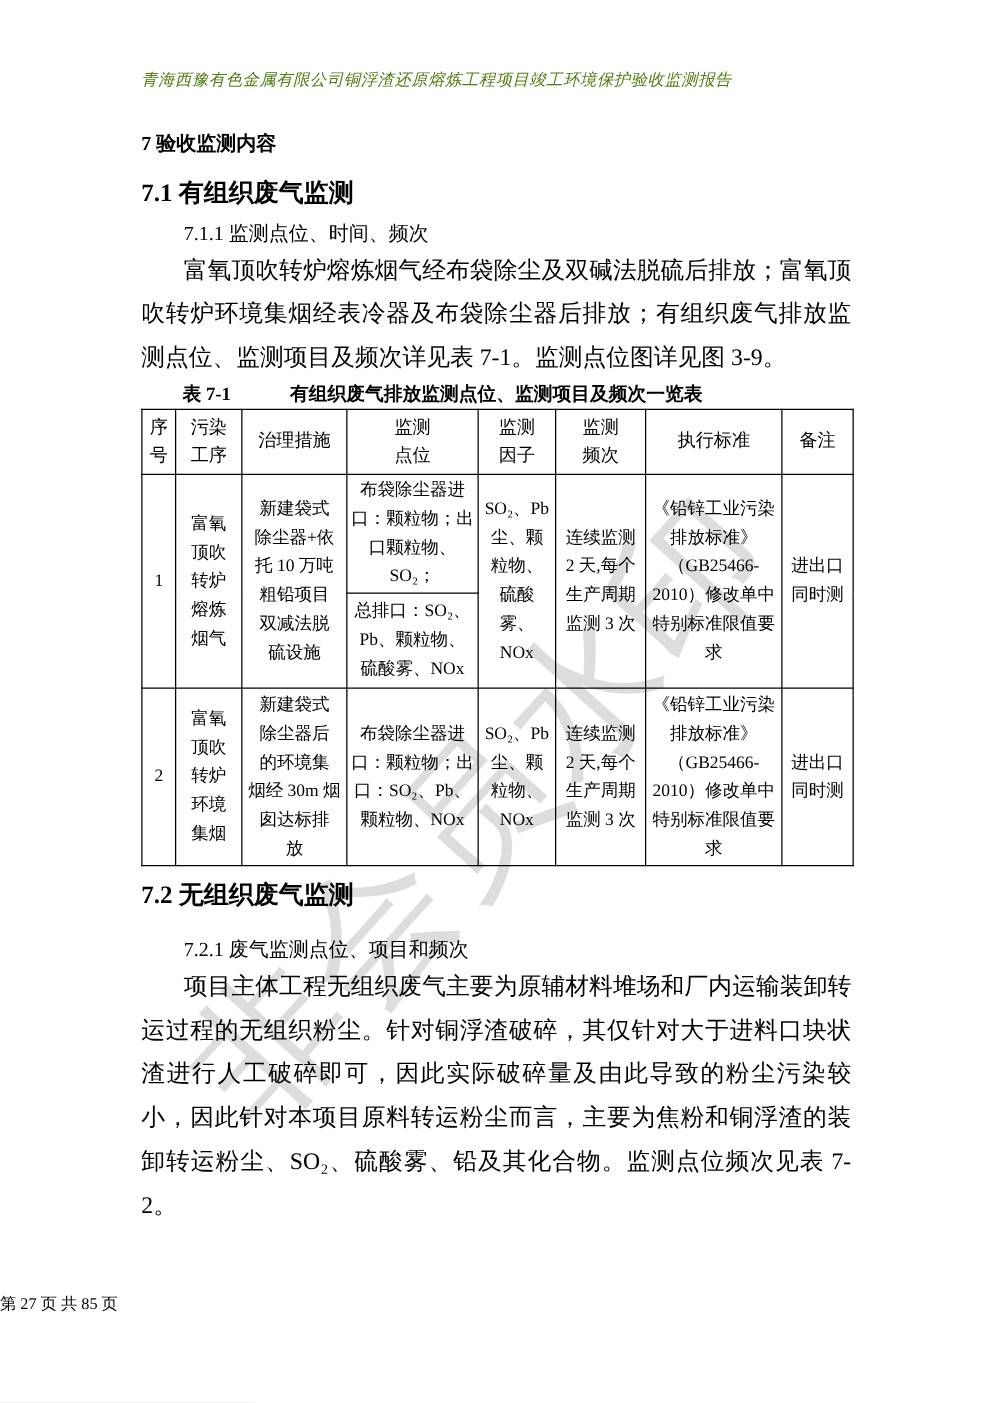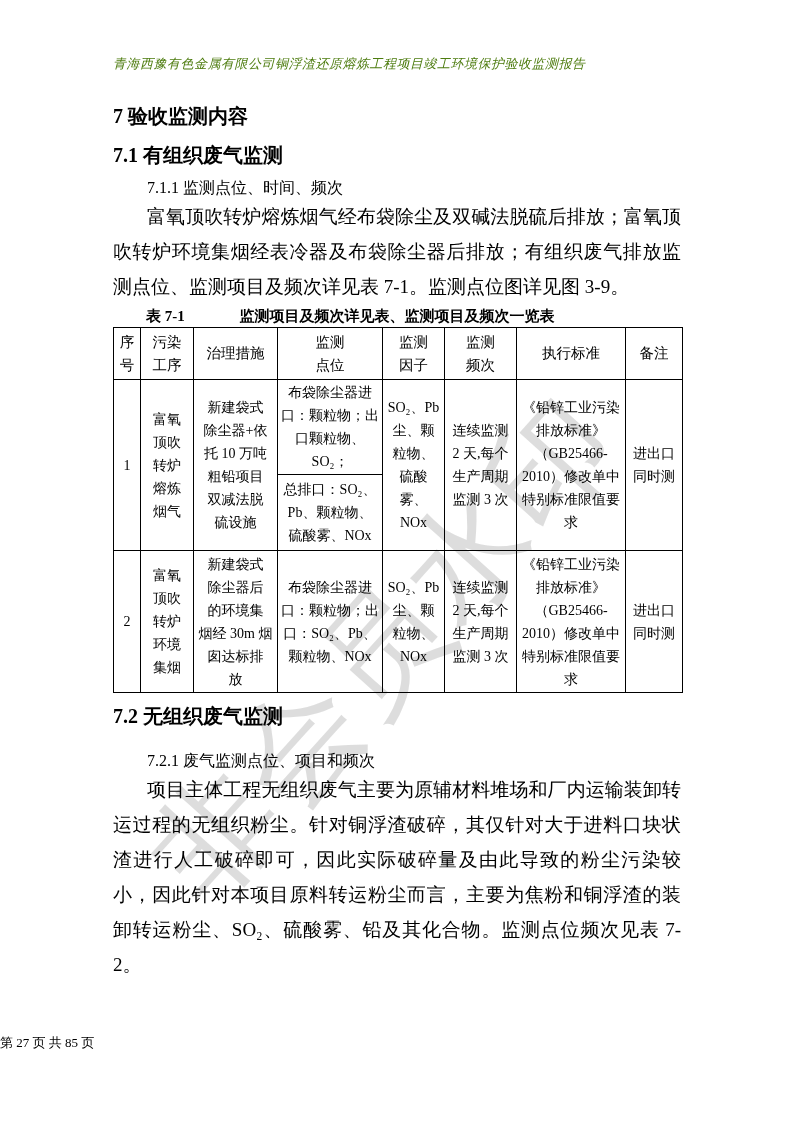--- a/index.html
+++ b/index.html
@@ -34,21 +34,21 @@
 
   .doc-header {
     font-size: 13px;
     line-height: 17px;
     font-style: italic;
     letter-spacing: 0.5px;
     color: #4d7c0f;
   }
 
   h1.h7 {
-    font-size: 20px;
+    font-size: 16px;
     line-height: 32px;
     margin: 28px 0 0 0;
     font-weight: bold;
   }
   h2.sec {
     font-size: 20px;
     line-height: 28px;
     margin: 9px 0 0 0;
     font-weight: bold;
   }
@@ -136,21 +136,21 @@
   <h1 class="h7">7 验收监测内容</h1>
 
   <h2 class="sec">7.1 有组织废气监测</h2>
 
   <h3 class="sub">7.1.1 监测点位、时间、频次</h3>
 
   <p class="body first">富氧顶吹转炉熔炼烟气经布袋除尘及双碱法脱硫后排放；富氧顶吹转炉环境集烟经表冷器及布袋除尘器后排放；有组织废气排放监测点位、监测项目及频次详见表 7-1。监测点位图详见图 3-9。</p>
 
   <div class="table-caption">
     <span class="cap-label">表 7-1</span>
-    <span class="cap-title">监测项目及频次详见表、监测项目及频次一览表</span>
+    <span class="cap-title">有组织废气排放监测点位、监测项目及频次一览表</span>
   </div>
 
   <table class="t71">
     <colgroup>
       <col style="width:27px">
         <col style="width:53px">
         <col style="width:84px">
         <col style="width:105px">
       <col style="width:62px">
         <col style="width:72px">

